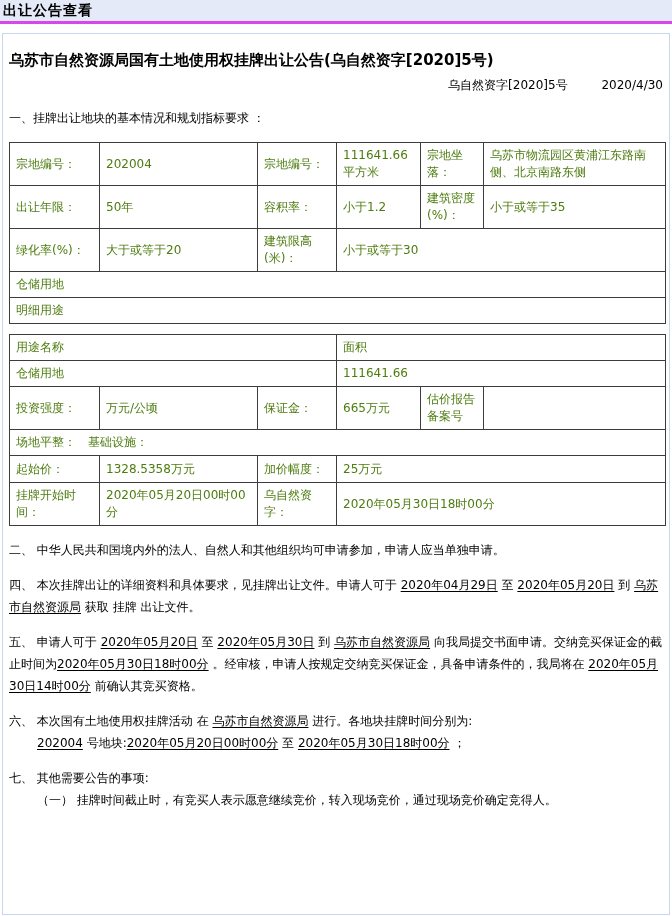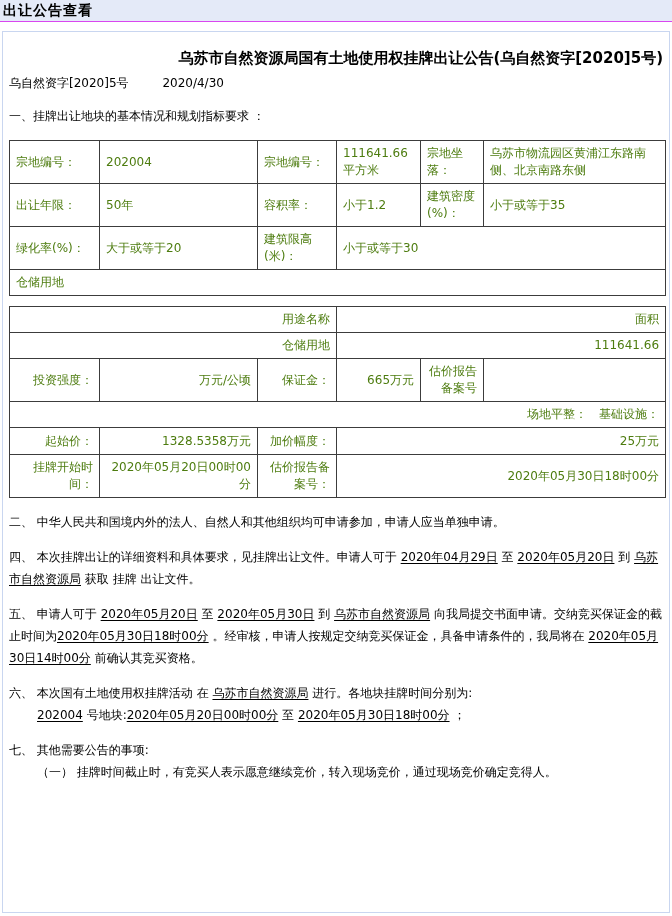--- a/index.html
+++ b/index.html
@@ -3,47 +3,47 @@
 <meta charset="utf-8">
 <style>
   html,body{margin:0;padding:0;}
   body{
     width:672px;height:916px;overflow:hidden;background:#ffffff;
     font-family:"DejaVu Sans","Liberation Sans",sans-serif;
     font-size:12px;color:#000;
   }
   
   .topbar{
-    height:21px;background:#e4eaf8;border-bottom:1px solid #d946ef;
+    height:21px;background:#e4eaf8;border-bottom:3px solid #d946ef;
     display:flex;align-items:center;
   }
   .topbar-title{font-size:14px;font-weight:bold;padding-left:3px;letter-spacing:1px;}
   
   .doc{
     margin:9px 2px 0 2px;border:1px solid #c9d6f0;background:#fff;
     box-sizing:border-box;padding:8px 6px 24px 6px;min-height:882px;
   }
   .doc-title{
-    text-align:right;font-size:15px;font-weight:bold;margin:8px 0 7px 0;line-height:20px;
+    text-align:left;font-size:15px;font-weight:bold;margin:8px 0 7px 0;line-height:20px;
   }
-  .doc-sub{text-align:left;font-size:12px;margin-bottom:10px;}
+  .doc-sub{text-align:right;font-size:12px;margin-bottom:10px;}
   .doc-sub .doc-no{margin-right:30px;}
   
   .blk{margin:13px 0;line-height:22px;}
   .blk.first{text-indent:2em;}
   .blk.indent{padding-left:28px;}
   .blk.tight-top{margin-top:0;}
   .blk.tight-bottom{margin-bottom:0;}
   .u{text-decoration:underline;text-underline-offset:2px;}
   
   table.land{
     width:656px;border-collapse:collapse;table-layout:fixed;
     margin:6px 0 0 0;color:#4d7c0f;font-size:12px;
   }
-  table.land.second{margin-top:10px;text-align:right;}
+  table.land.second{margin-top:10px;}
   table.land td{
     border:1px solid #3c3c3c;padding:4px 6px;line-height:17px;
     vertical-align:middle;word-break:break-all;overflow:hidden;
   }
   table.land tr.tall td{height:34px;}
   table.land tr.mid td{height:18px;}
 </style>
 </head>
 <body>
 
@@ -88,20 +88,23 @@
           </tr>
           <tr class="mid">
             <td>绿化率(%)：</td>
             <td>大于或等于20</td>
             <td>建筑限高(米)：</td>
             <td colspan="3">小于或等于30</td>
           </tr>
           <tr>
             <td colspan="6">仓储用地</td>
           </tr>
+          <tr>
+            <td colspan="6">明细用途</td>
+          </tr>
         </tbody>
       </table>
       <table class="land second">
         <colgroup>
           <col style="width: 90px;">
           <col style="width: 158px;">
           <col style="width: 79px;">
           <col style="width: 84px;">
           <col style="width: 63px;">
           <col style="width: 182px;">
@@ -128,21 +131,21 @@
           </tr>
           <tr class="mid">
             <td>起始价：</td>
             <td>1328.5358万元</td>
             <td>加价幅度：</td>
             <td colspan="3">25万元</td>
           </tr>
           <tr class="mid">
             <td>挂牌开始时间：</td>
             <td>2020年05月20日00时00分</td>
-            <td>估价报告备案号：</td>
+            <td>乌自然资字：</td>
             <td colspan="3">2020年05月30日18时00分</td>
           </tr>
         </tbody>
       </table>
       <div class="blk"><span>二、 中华人民共和国境内外的法人、自然人和其他组织均可申请参加，申请人应当单独申请。</span></div>
       <div class="blk"><span>四、 本次挂牌出让的详细资料和具体要求，见挂牌出让文件。申请人可于 </span><span class="u">2020年04月29日</span><span> 至 </span><span class="u">2020年05月20日</span><span> 到 </span><span class="u">乌苏市自然资源局</span><span> 获取 挂牌 出让文件。</span></div>
       <div class="blk"><span>五、 申请人可于 </span><span class="u">2020年05月20日</span><span> 至 </span><span class="u">2020年05月30日</span><span> 到 </span><span class="u">乌苏市自然资源局</span><span> 向我局提交书面申请。交纳竞买保证金的截止时间为</span><span class="u">2020年05月30日18时00分</span><span> 。经审核，申请人按规定交纳竞买保证金，具备申请条件的，我局将在 </span><span class="u">2020年05月30日14时00分</span><span> 前确认其竞买资格。</span></div>
       <div class="blk tight-bottom"><span>六、 本次国有土地使用权挂牌活动 在 </span><span class="u">乌苏市自然资源局</span><span> 进行。各地块挂牌时间分别为:</span></div>
       <div class="blk indent tight-top"><span class="u">202004</span><span> 号地块:</span><span class="u">2020年05月20日00时00分</span><span> 至 </span><span class="u">2020年05月30日18时00分</span><span> ；</span></div>
       <div class="blk tight-bottom"><span>七、 其他需要公告的事项:</span></div>

